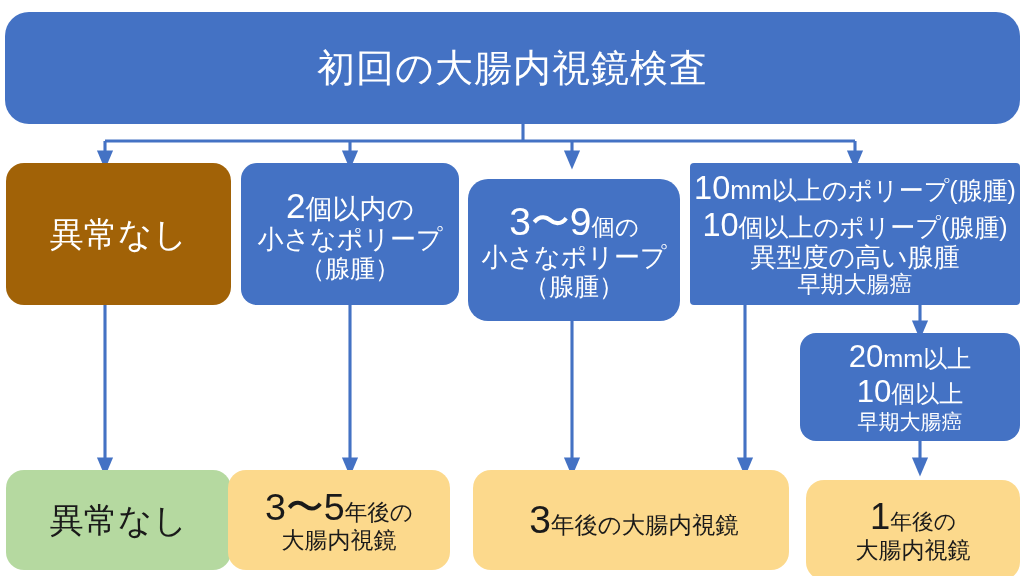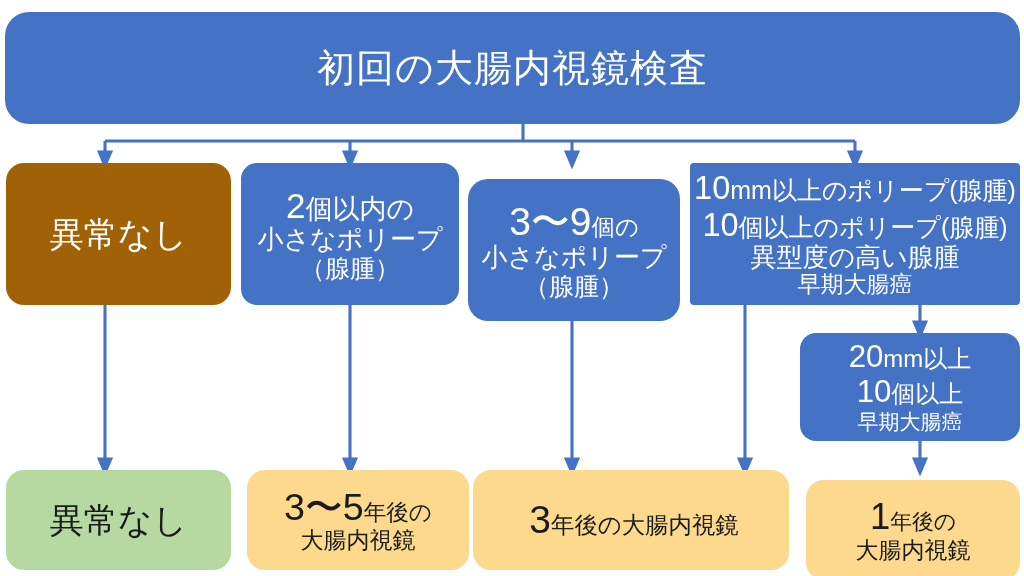--- a/index.html
+++ b/index.html
@@ -112,21 +112,21 @@
     border-radius: 16px;
   }
   #node-return {
     left: 6px;
     top: 470px;
     width: 225px;
     height: 100px;
     font-size: 34px;
   }
   #node-fu-35 {
-    left: 247px;
+    left: 228px;
     top: 470px;
     width: 222px;
     height: 100px;
   }
   #node-fu-3 {
     left: 473px;
     top: 470px;
     width: 316px;
     height: 100px;
     padding-left: 6px;

